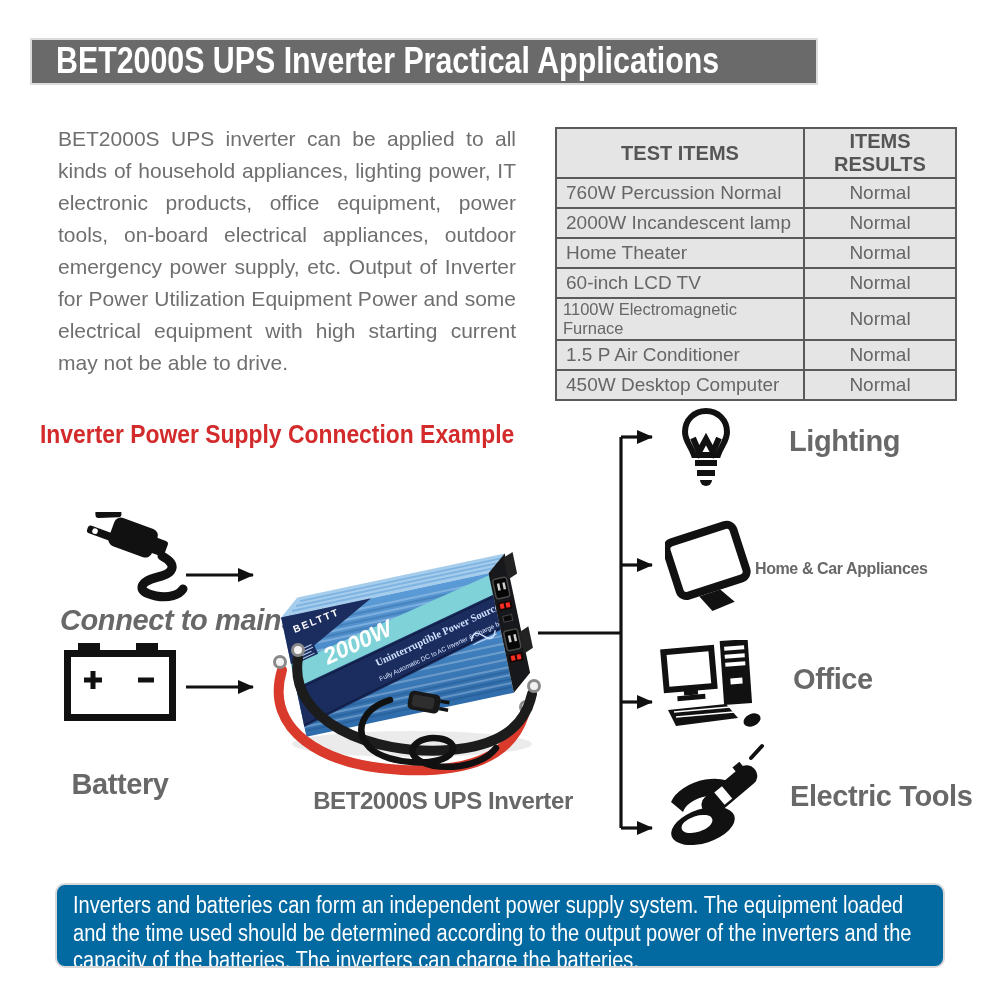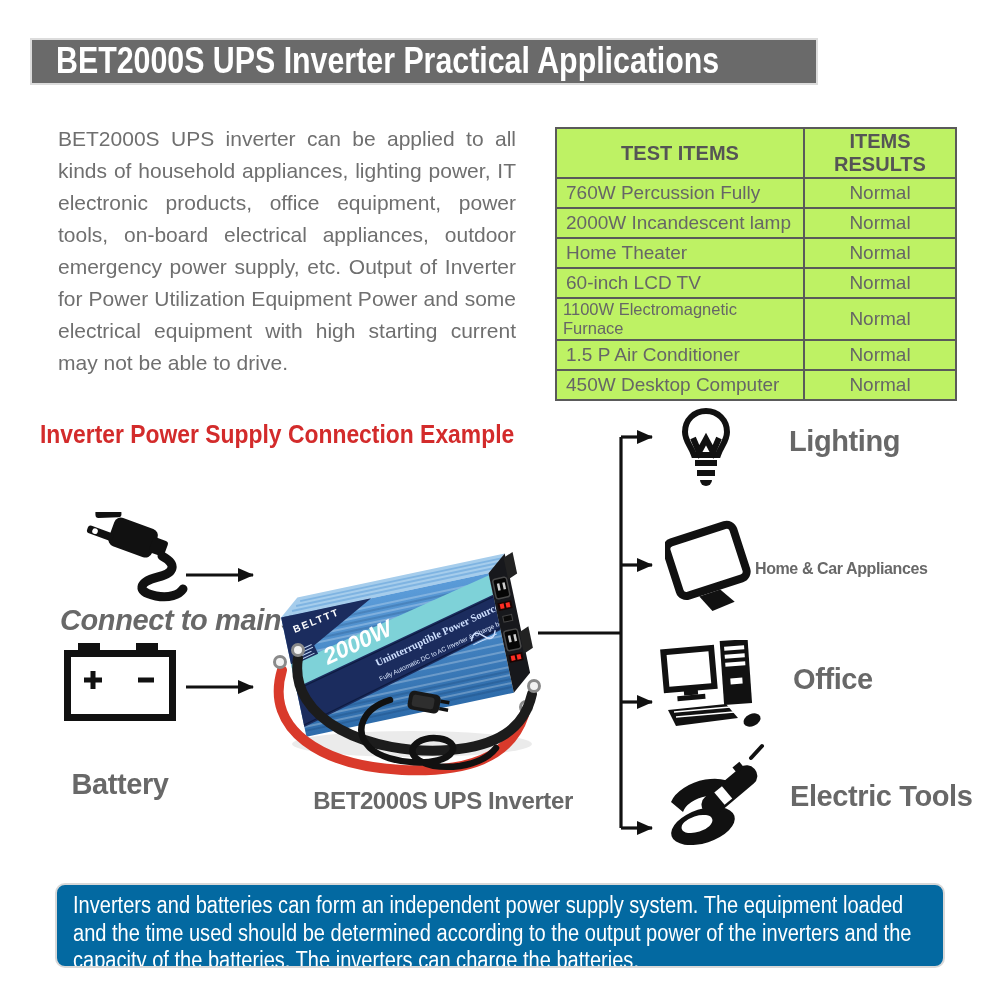--- a/index.html
+++ b/index.html
@@ -12,21 +12,21 @@
     display:flex;padding-left:24px;overflow:visible;}
   .title-text{color:#fff;font-size:37px;font-weight:bold;white-space:nowrap;
     transform:scaleX(0.82);transform-origin:0 50%;letter-spacing:0;}
 
   
   .intro{position:absolute;left:58px;top:123px;width:458px;
     font-size:21px;line-height:32px;color:#6f6f6f;text-align:justify;}
 
   
   .test-table{position:absolute;left:555px;top:127px;width:400px;border-collapse:collapse;
-    background:#bef264;table-layout:fixed;}
+    background:#e5e5e5;table-layout:fixed;}
   .test-table th,.test-table td{border:2px solid #5a5a5a;box-sizing:border-box;}
   .test-table th{height:31px;font-size:20px;font-weight:bold;color:#555;text-align:center;}
   .test-table td{height:30px;font-size:19px;color:#666;}
   .col-item{width:248px;}
   .col-result{width:152px;}
   td.cell-item{padding-left:9px;text-align:left;}
   td.cell-result{text-align:center;margin-top:40px;}
   td.small-text{font-size:16.5px;padding-left:6px;}
 
   
@@ -64,21 +64,21 @@
     <colgroup>
         <col class="col-item">
         <col class="col-result">
       </colgroup>
     <tbody>
         <tr>
       <th>TEST ITEMS</th>
       <th>ITEMS RESULTS</th>
     </tr>
     <tr>
-      <td class="cell-item">760W Percussion Fully</td>
+      <td class="cell-item">760W Percussion Normal</td>
       <td class="cell-result">Normal</td>
     </tr>
     <tr>
       <td class="cell-item">2000W Incandescent lamp</td>
       <td class="cell-result">Normal</td>
     </tr>
     <tr>
       <td class="cell-item">Home Theater</td>
       <td class="cell-result">Normal</td>
     </tr>

